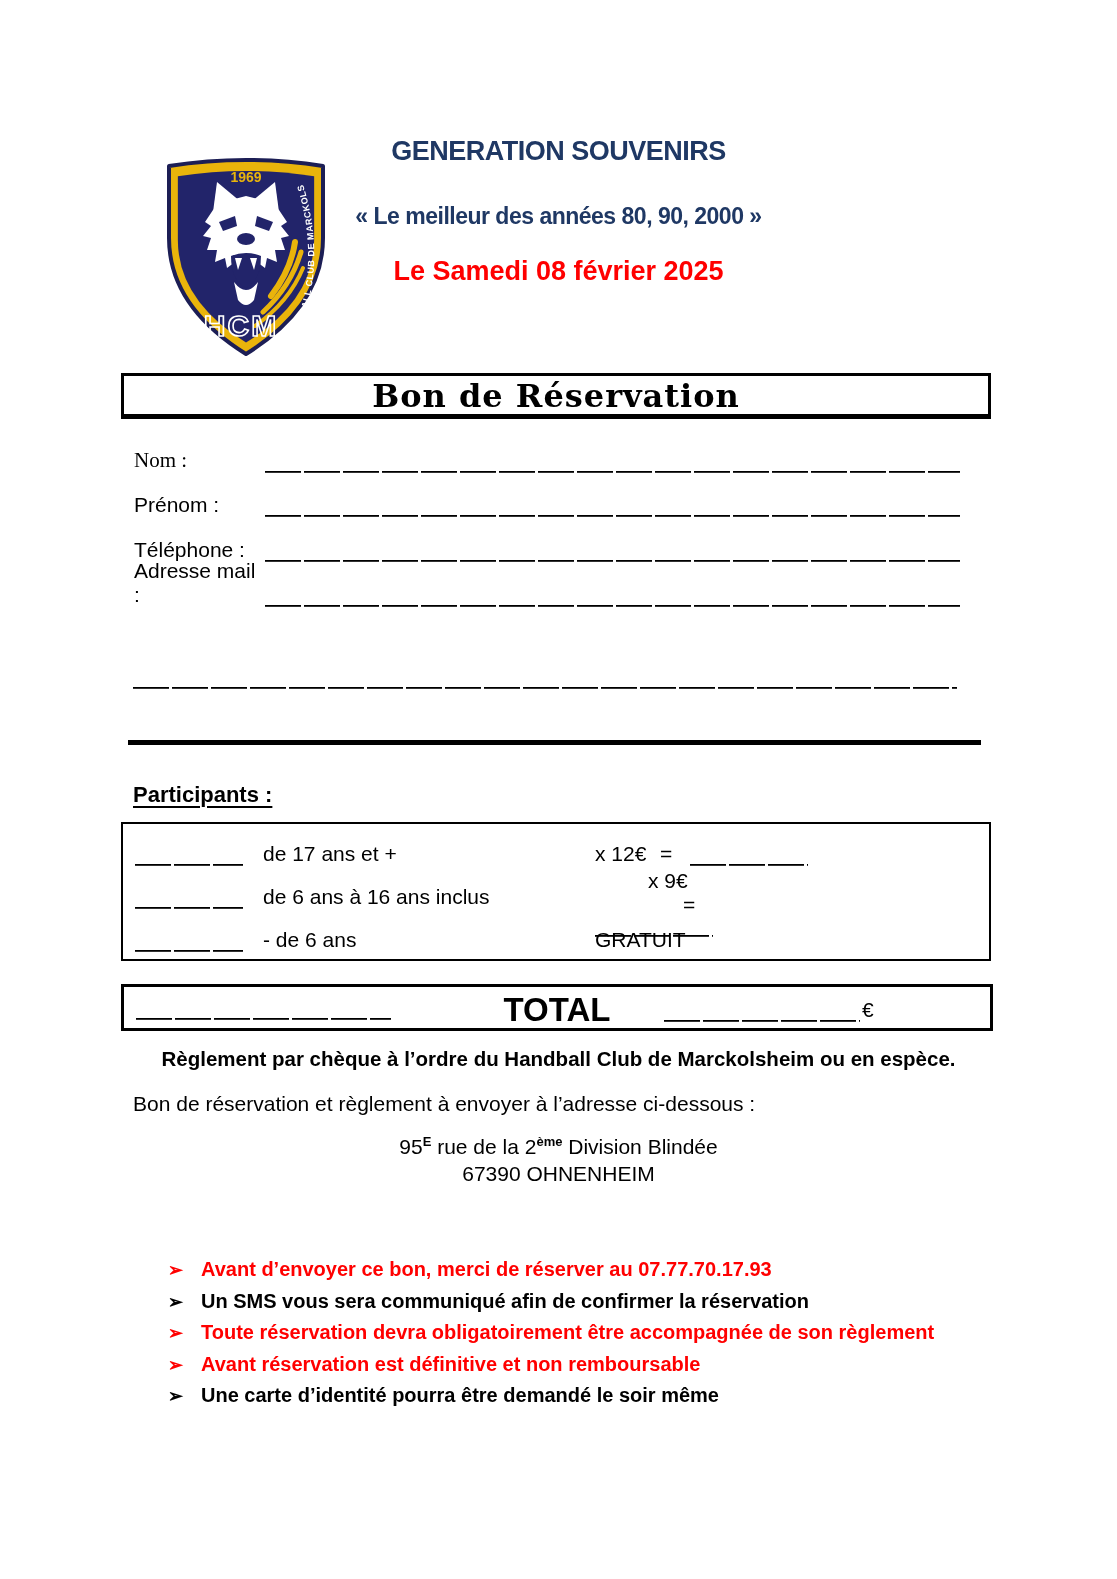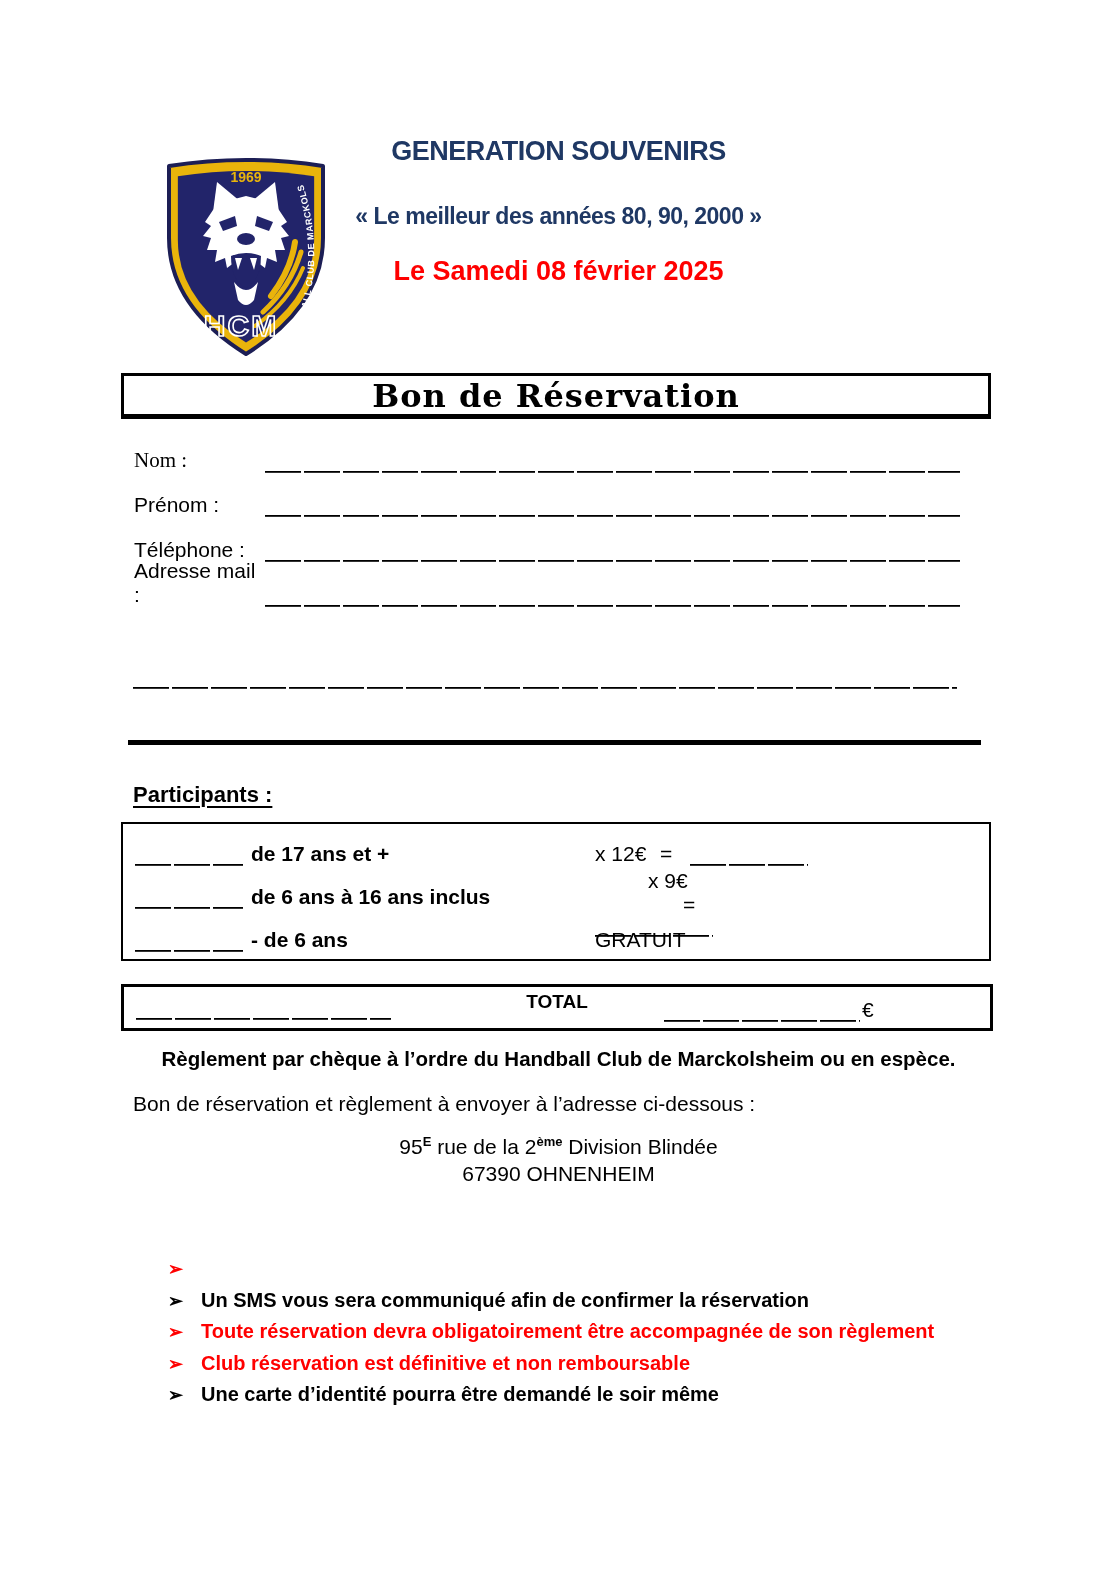--- a/index.html
+++ b/index.html
@@ -47,29 +47,29 @@
   .thick-rule{position:absolute;left:128px;top:740px;width:853px;height:5px;background:#000;}
   
   .part-heading{
     position:absolute;left:133px;top:782px;
     font-size:22px;font-weight:bold;
     text-decoration:underline;text-decoration-thickness:2px;text-underline-offset:4px;
   }
   .part-box{position:absolute;left:121px;top:822px;width:866px;height:135px;border:2px solid #000;}
   .part-row{position:absolute;left:12px;display:flex;align-items:flex-end;height:28px;font-size:21px;}
   .part-row .blank{width:108px;height:20px;flex:none;}
-  .part-row .p-label{margin-left:8px;white-space:nowrap;font-weight:bold;}
+  .part-row .p-label{margin-left:20px;white-space:nowrap;}
   .part-right{position:absolute;left:472px;display:flex;align-items:flex-end;height:28px;font-size:21px;}
   .part-right .p-price{width:65px;flex:none;white-space:nowrap;}
   .part-right .p-eq{width:30px;flex:none;}
   .part-right .blank2{width:118px;height:20px;flex:none;}
   
   .total-box{position:absolute;left:121px;top:984px;width:866px;height:41px;border:3px solid #000;}
   .total-blank-left{position:absolute;left:12px;bottom:8px;width:255px;height:20px;}
-  .total-label{position:absolute;left:0;right:0;top:4px;text-align:center;font-size:19px;font-weight:bold;}
+  .total-label{position:absolute;left:0;right:0;top:4px;text-align:center;font-size:33px;font-weight:bold;}
   .total-right{position:absolute;left:540px;bottom:6px;display:flex;align-items:flex-end;}
   .total-blank-right{width:196px;height:20px;flex:none;}
   .total-euro{font-size:21px;margin-left:2px;}
   
   .pay-method{position:absolute;left:0;right:0;top:1047px;text-align:center;font-size:20.5px;font-weight:bold;}
   .pay-send{position:absolute;left:133px;top:1092px;font-size:21px;}
   .address{position:absolute;left:0;right:0;top:1128px;text-align:center;font-size:21px;line-height:27px;}
   .address sup{font-size:13px;font-weight:bold;}
   
   .notes{position:absolute;left:168px;top:1258px;display:flex;flex-direction:column;gap:8.5px;}
@@ -191,32 +191,33 @@
   <div class="pay-send">Bon de réservation et règlement à envoyer à l’adresse ci-dessous :</div>
 
   <div class="address">
     <div><span>95</span><sup>E</sup><span> rue de la 2</span><sup>ème</sup><span> Division Blindée</span></div>
     <div>67390 OHNENHEIM</div>
   </div>
 
   <div class="notes">
     <div class="note" style="color: rgb(255, 0, 0);">
       <span class="note-bullet">➢</span>
+      <span class="note-text">Avant d’envoyer ce bon, merci de réserver au 07.77.70.17.93</span>
     </div>
     <div class="note" style="color: rgb(0, 0, 0);">
       <span class="note-bullet">➢</span>
       <span class="note-text">Un SMS vous sera communiqué afin de confirmer la réservation</span>
     </div>
     <div class="note" style="color: rgb(255, 0, 0);">
       <span class="note-bullet">➢</span>
       <span class="note-text">Toute réservation devra obligatoirement être accompagnée de son règlement</span>
     </div>
     <div class="note" style="color: rgb(255, 0, 0);">
       <span class="note-bullet">➢</span>
-      <span class="note-text">Club réservation est définitive et non remboursable</span>
+      <span class="note-text">Avant réservation est définitive et non remboursable</span>
     </div>
     <div class="note" style="color: rgb(0, 0, 0);">
       <span class="note-bullet">➢</span>
       <span class="note-text">Une carte d’identité pourra être demandé le soir même</span>
     </div>
   </div>
 
 </div>
 
 </body></html>

